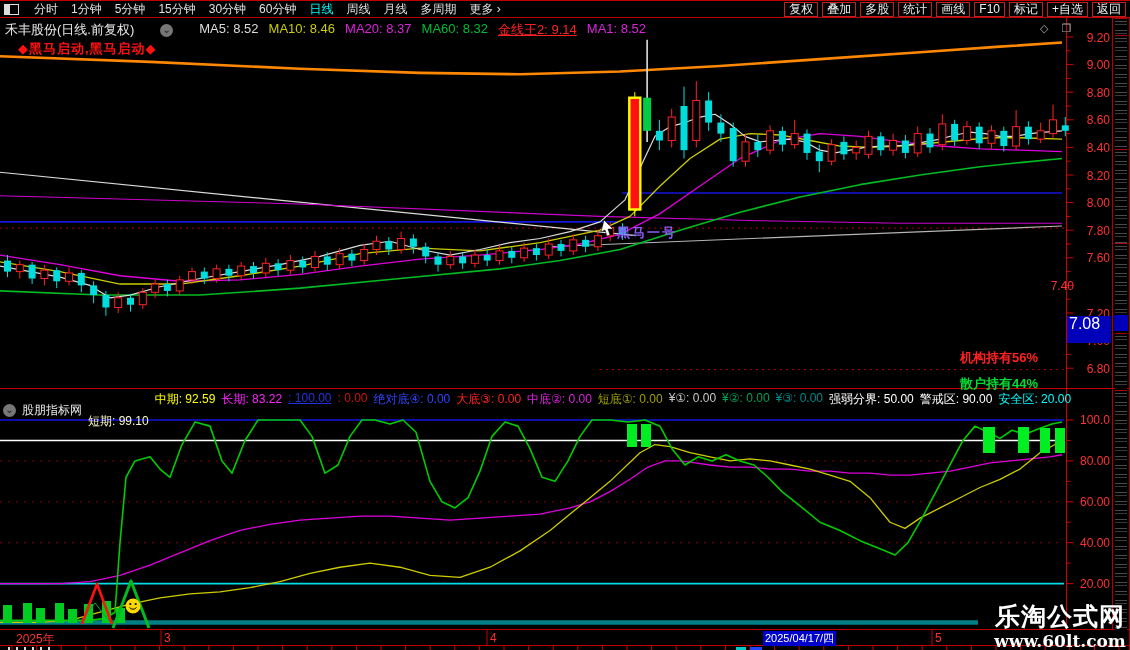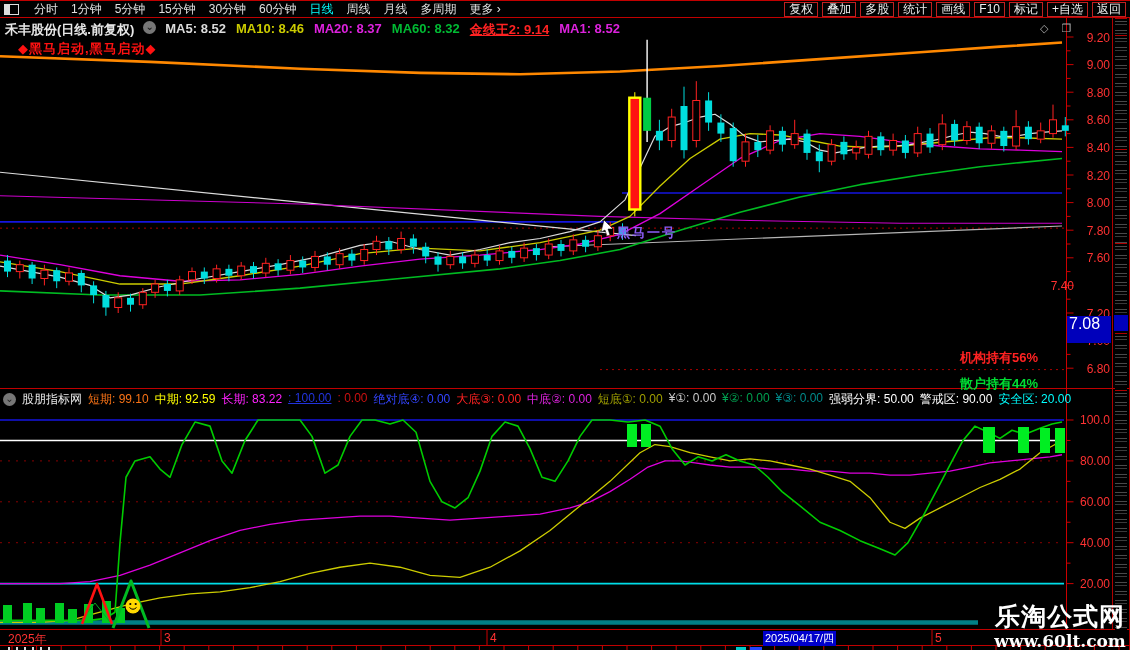--- a/index.html
+++ b/index.html
@@ -10,21 +10,21 @@
   .toolbar{position:absolute;left:0;top:0;width:1130px;height:18px;background:#000;
     border-top:1px solid #c00000;border-bottom:1px solid #c00000;display:flex;justify-content:space-between;align-items:center;box-sizing:border-box;}
   .tb-left{display:flex;align-items:center;gap:13px;padding-left:4px;}
   .tb-left .item{color:#e0e0e0;font-size:12px;white-space:nowrap;cursor:default;}
   .tb-left .item.active{color:#00ffff;}
   .tb-icon{display:inline-block;width:13px;height:9px;border:1px solid #ddd;position:relative;margin-right:2px;}
   .tb-icon:before{content:"";position:absolute;left:0;top:0;width:5px;height:9px;background:#ddd;}
   .tb-right{display:flex;align-items:center;gap:4px;padding-right:4px;}
   .tb-btn{color:#eee;font-size:12px;border:1px solid #c02020;padding:0 4px;height:13px;line-height:13px;white-space:nowrap;}
   
-  .title-row{position:absolute;left:5px;top:21px;display:flex;align-items:flex-start;gap:9px;font-size:13px;white-space:nowrap;font-weight:bold;}
+  .title-row{position:absolute;left:5px;top:21px;display:flex;align-items:center;gap:26px;font-size:13px;white-space:nowrap;}
   .circle-ic{display:inline-block;width:13px;height:13px;border-radius:50%;background:#777;color:#222;
     font-size:10px;line-height:11px;text-align:center;}
   .signal-row{position:absolute;left:18px;top:40px;color:#ff1111;font-size:13px;font-weight:bold;letter-spacing:1px;}
   .tr-icons{position:absolute;left:1040px;top:22px;color:#aaa;font-size:11px;letter-spacing:5px;}
   
   .tick{position:absolute;color:#ff3232;font-size:12px;width:40px;text-align:right;}
   .price-tag{position:absolute;left:1067px;top:316px;width:42px;height:27px;background:#0000bb;color:#fff;
     font-size:16px;line-height:15px;padding-left:2px;}
   .annot{position:absolute;left:617px;top:224px;color:#8b5cf6;font-size:13px;font-weight:bold;letter-spacing:2px;}
   .holder{position:absolute;left:960px;font-size:13px;font-weight:bold;}
@@ -431,21 +431,21 @@
     </div>
   <div class="price-tag">7.08</div>
   <div class="annot">黑马一号</div>
   <div class="holder inst">机构持有56%</div>
   <div class="holder retail">散户持有44%</div>
 
   <div class="ind-header">
     <span class="circle-ic">⌄</span>
     <span class="st" style="color:#e8e8e8">股朋指标网</span>
     <span id="indStats" style="display:flex;gap:6px;">
-        <span class="st" style="color: #f97316;">短期: 99.10</span>
+        <span class="st" style="color: #fef9c3; margin-top: 22px;">短期: 99.10</span>
         <span class="st" style="color: rgb(255, 255, 0);">中期: 92.59</span>
         <span class="st" style="color: rgb(255, 34, 255);">长期: 83.22</span>
         <span class="st" style="color: rgb(34, 51, 221); text-decoration: underline;">: 100.00</span>
         <span class="st" style="color: rgb(204, 17, 17);">: 0.00</span>
         <span class="st" style="color: rgb(51, 68, 255);">绝对底④: 0.00</span>
         <span class="st" style="color: rgb(255, 34, 34);">大底③: 0.00</span>
         <span class="st" style="color: rgb(221, 34, 221);">中底②: 0.00</span>
         <span class="st" style="color: rgb(160, 160, 0);">短底①: 0.00</span>
         <span class="st" style="color: rgb(200, 200, 200);">¥①: 0.00</span>
         <span class="st" style="color: rgb(0, 160, 80);">¥②: 0.00</span>
@@ -457,21 +457,21 @@
   </div>
   <div id="indAxis">
       <div class="tick" style="left: 1070px; top: 413px;">100.0</div>
       <div class="tick" style="left: 1070px; top: 453.9px;">80.00</div>
       <div class="tick" style="left: 1070px; top: 494.8px;">60.00</div>
       <div class="tick" style="left: 1070px; top: 535.7px;">40.00</div>
       <div class="tick" style="left: 1070px; top: 576.6px;">20.00</div>
     </div>
 
   <div class="date-axis" id="dateAxis">
-      <div class="dl" style="left: 8px;">2025年</div>
+      <div class="dl" style="left: 16px;">2025年</div>
       <div class="dl" style="left: 164px;">3</div>
       <div class="dl" style="left: 490px;">4</div>
       <div class="dl hl" style="left: 763px;">2025/04/17/四</div>
       <div class="dl" style="left: 935px;">5</div>
     </div>
 
   <div class="strip">
     <div class="seg" style="top:0;height:16px"></div>
     <div class="seg" style="top:17px;height:113px"></div>
     <div class="seg" style="top:131px;height:93px"></div>

